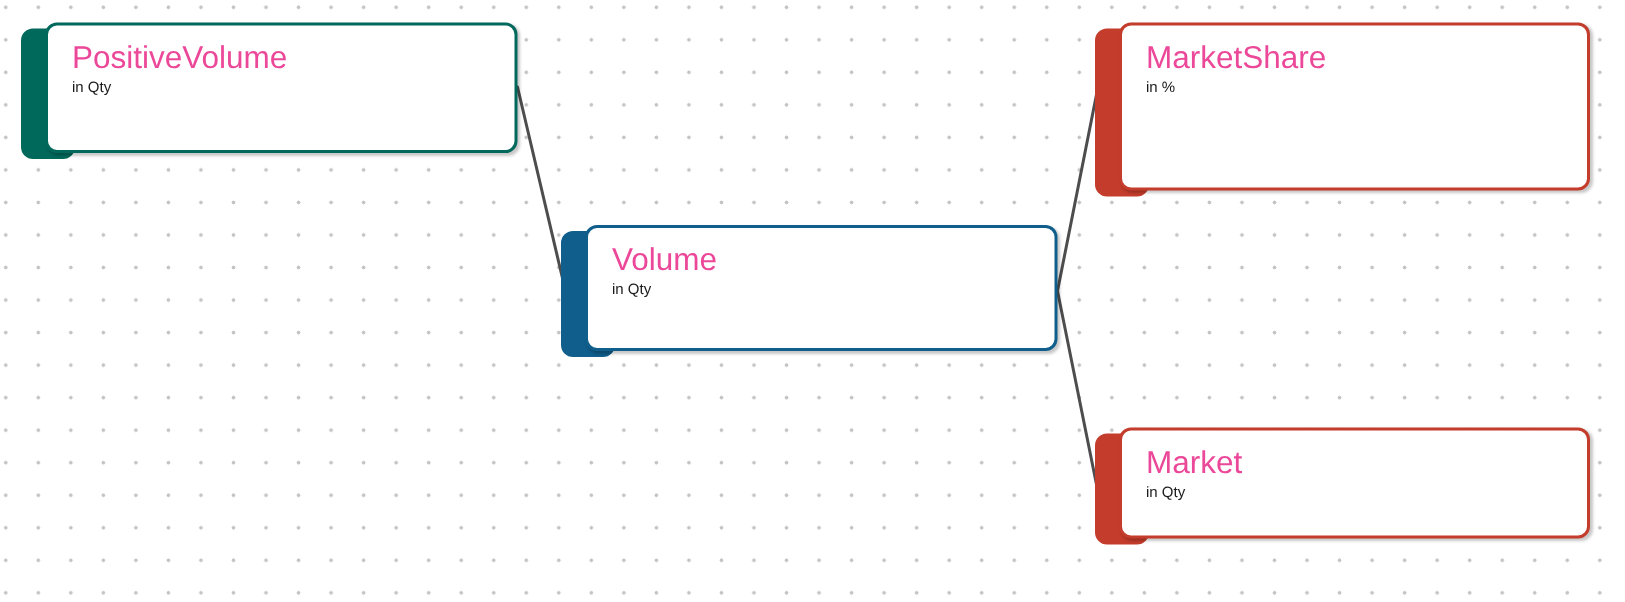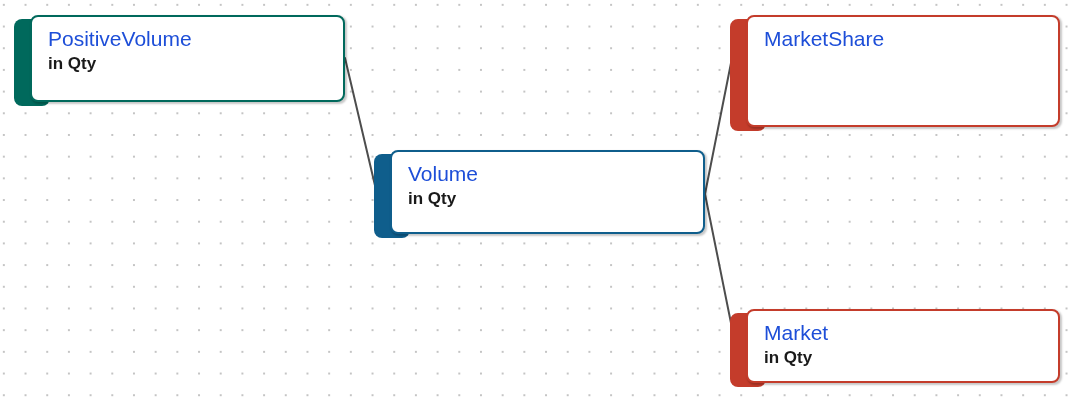--- a/index.html
+++ b/index.html
@@ -51,30 +51,29 @@
     background: #ffffff;
     border: 2.5px solid #888888;
     border-radius: 8px;
     padding: 10px 16px;
     box-sizing: border-box;
     box-shadow: 1.5px 1.5px 2px rgba(0, 0, 0, 0.22);
   }
   .node-title {
     font-size: 21px;
     line-height: 1.15;
-    color: #1d4ed8;
+    color: #ec4899;
     white-space: nowrap;
   }
   .node-subtitle {
-    font-size: 17px;
+    font-size: 10px;
     line-height: 1.25;
     margin-top: 2px;
     color: #1a1a1a;
     white-space: nowrap;
-    font-weight: bold;
   }
 </style>
 </head>
 <body>
 
 <div class="canvas">
 
   <svg class="edges" width="1083" height="401">
     <line class="edge" x1="345" y1="58" x2="377" y2="194" style="stroke: rgb(77, 77, 77);"></line>
     <line class="edge" x1="705" y1="194" x2="732" y2="58" style="stroke: rgb(77, 77, 77);"></line>
@@ -94,24 +93,25 @@
     <div class="card" style="border-color: rgb(15, 94, 140);">
       <div class="node-title">Volume</div>
       <div class="node-subtitle">in Qty</div>
     </div>
   </div>
 
   <div class="node" style="left:746px; top:15px; width:314px; height:112px;">
     <div class="accent-bar" style="background-color: rgb(196, 60, 43);"></div>
     <div class="card" style="border-color: rgb(196, 60, 43);">
       <div class="node-title">MarketShare</div>
+      <div class="node-subtitle">in %</div>
     </div>
   </div>
 
-  <div class="node" style="left:746px; top:285px; width:314px; height:74px;margin-top:24px;">
+  <div class="node" style="left:746px; top:285px; width:314px; height:74px;">
     <div class="accent-bar" style="background-color: rgb(196, 60, 43);"></div>
     <div class="card" style="border-color: rgb(196, 60, 43);">
       <div class="node-title">Market</div>
       <div class="node-subtitle">in Qty</div>
     </div>
   </div>
 
 </div>
 
 </body></html>

